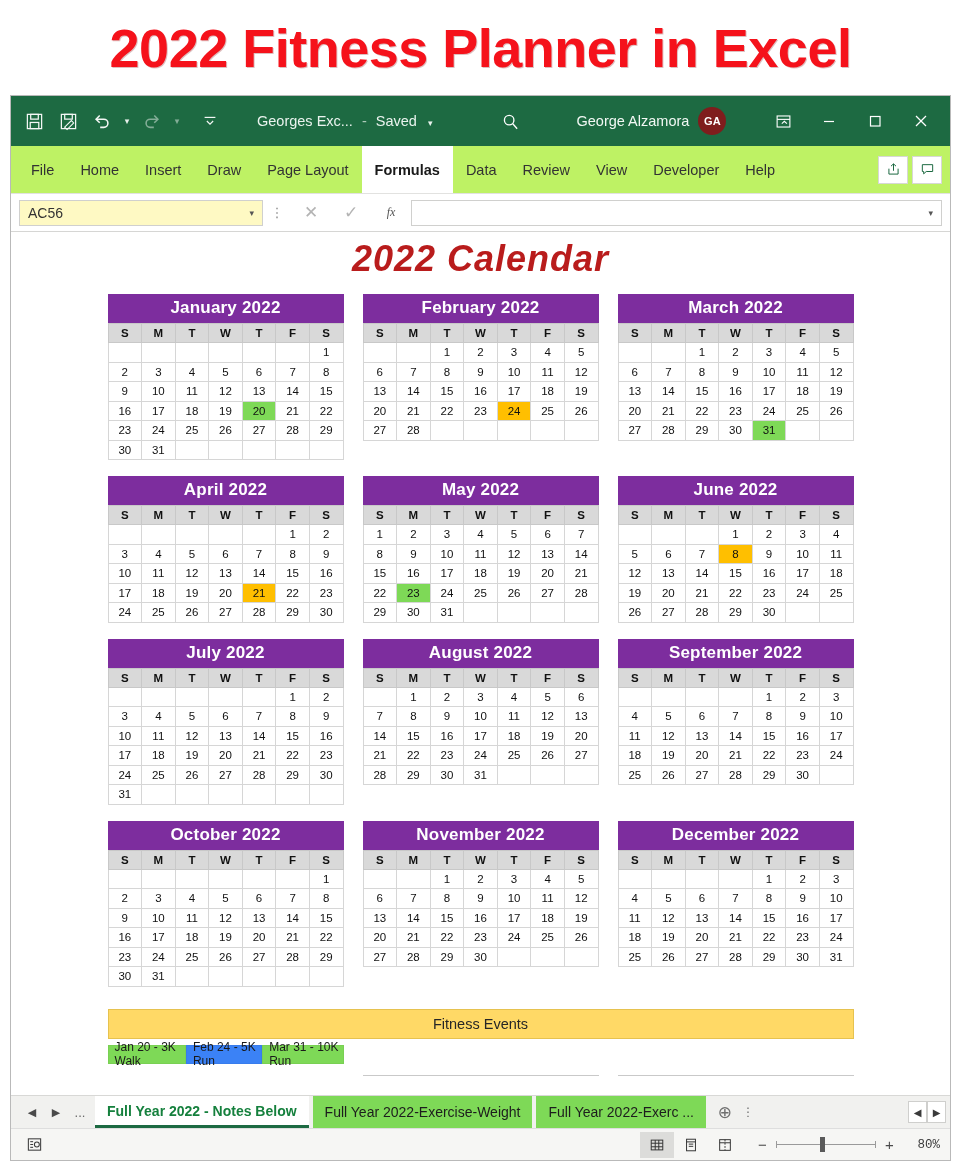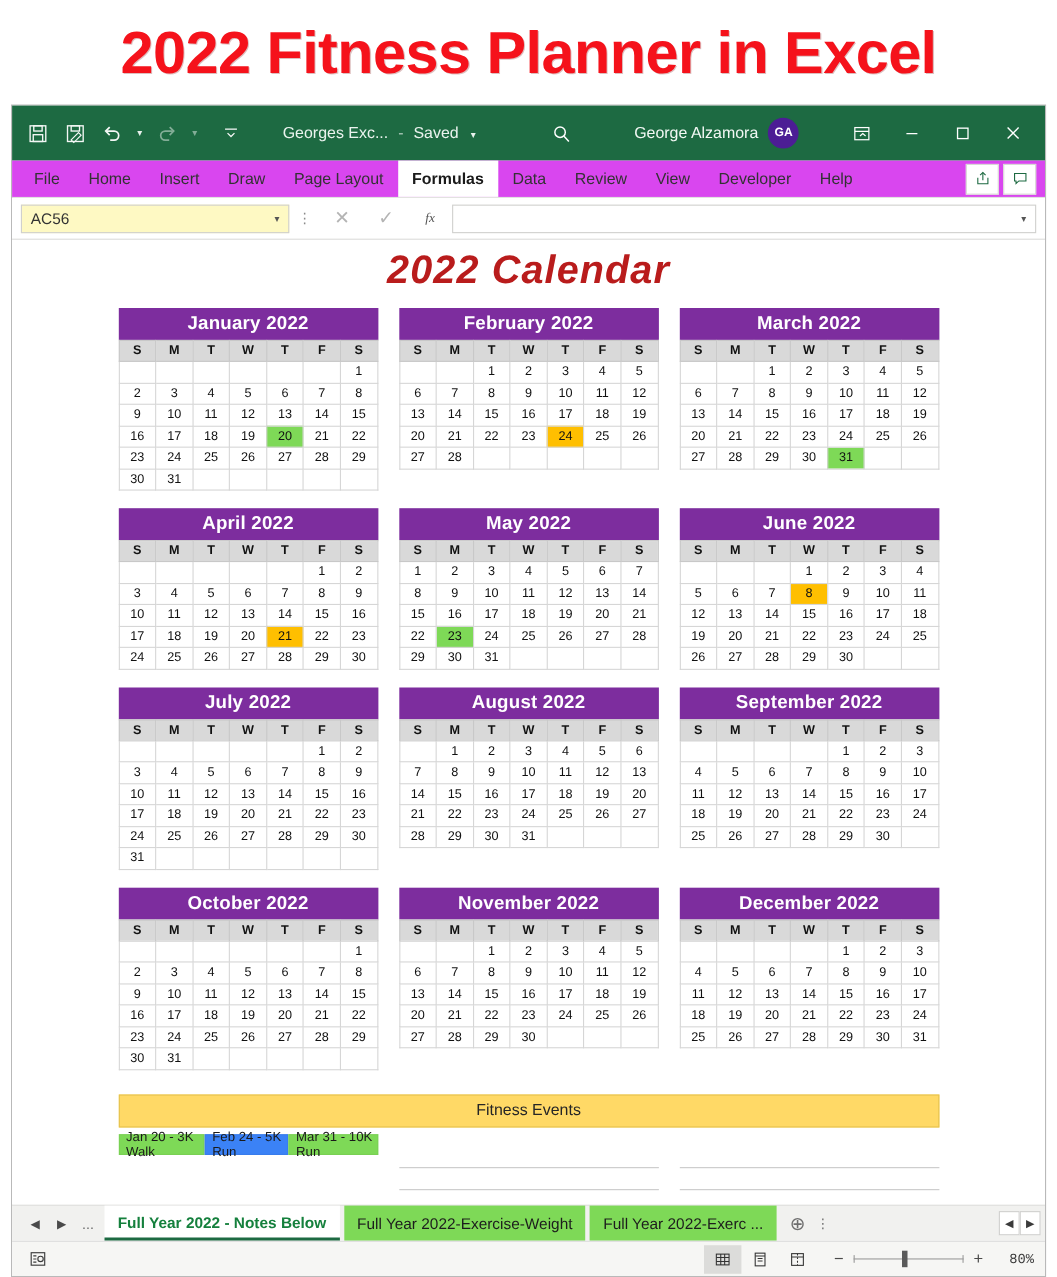--- a/index.html
+++ b/index.html
@@ -58,33 +58,33 @@
   .tb-sep { margin: 0 5px; opacity: .7; }
   .tb-saved { color: #eaf3ee; }
   .tb-search {
     margin-left: 60px; width: 36px; display: flex; align-items: center; justify-content: center;
   }
   .tb-user {
     margin-left: 48px; font-size: 14.5px; color: #f2f8f4; white-space: nowrap;
   }
   .avatar {
     width: 28px; height: 28px; border-radius: 50%;
-    background: #4c1d95; color: #fff; font-size: 11px; font-weight: bold;
+    background: #7f1d1d; color: #fff; font-size: 11px; font-weight: bold;
     display: flex; align-items: center; justify-content: center;
     margin-left: 9px;
   }
   .tb-right { margin-left: auto; display: flex; align-items: center; }
   .win-btn {
     width: 46px; height: 42px; display: flex; align-items: center; justify-content: center;
     color: #fff;
   }
 
   
   .ribbon {
-    height: 34px; background: #d946ef; display: flex; align-items: stretch;
+    height: 48px; background: #bef264; display: flex; align-items: stretch;
     border-bottom: 1px solid #e2e2e0; flex: 0 0 auto;
   }
   .rtab {
     display: flex; align-items: center; padding: 0 13px;
     font-size: 14.5px; color: #333; white-space: nowrap;
   }
   .rtab.first { padding-left: 20px; }
   .rtab.active {
     background: #ffffff; font-weight: bold; color: #1a1a1a;
   }

